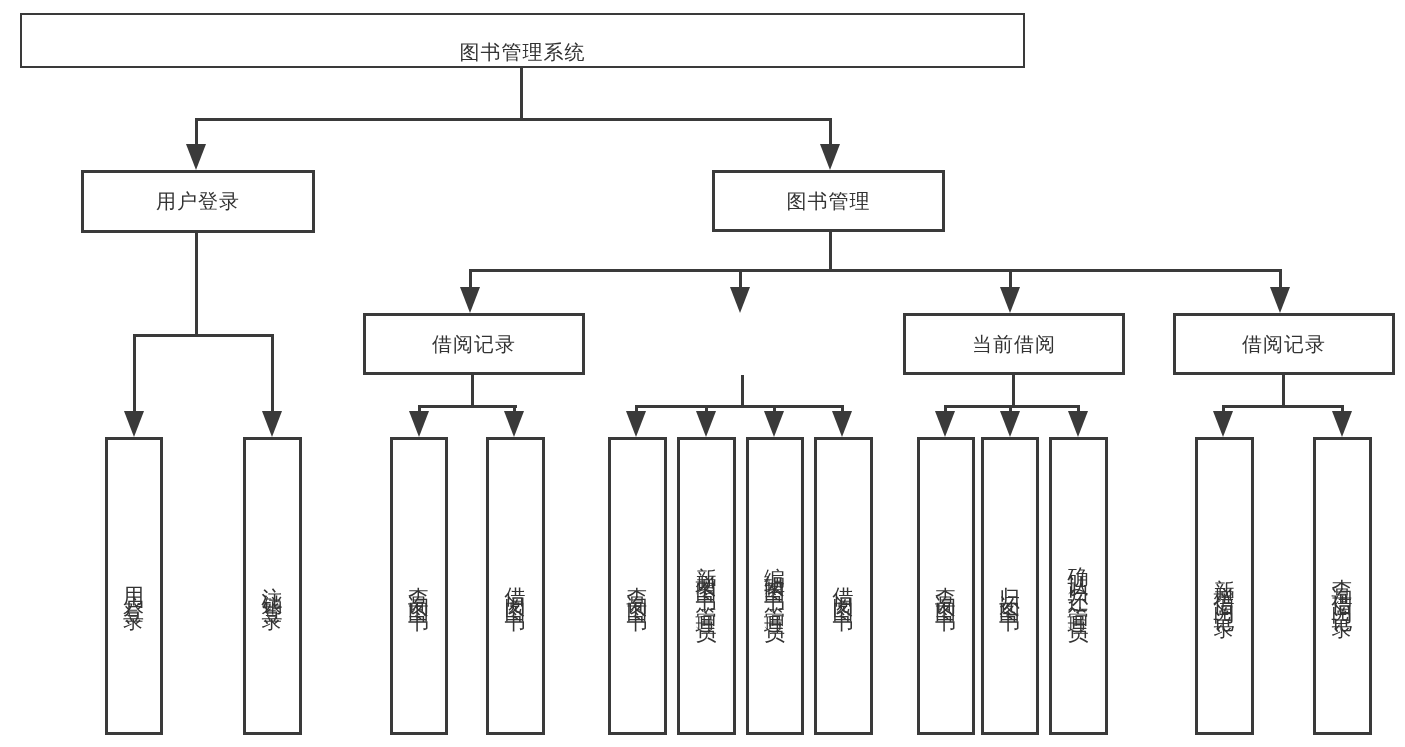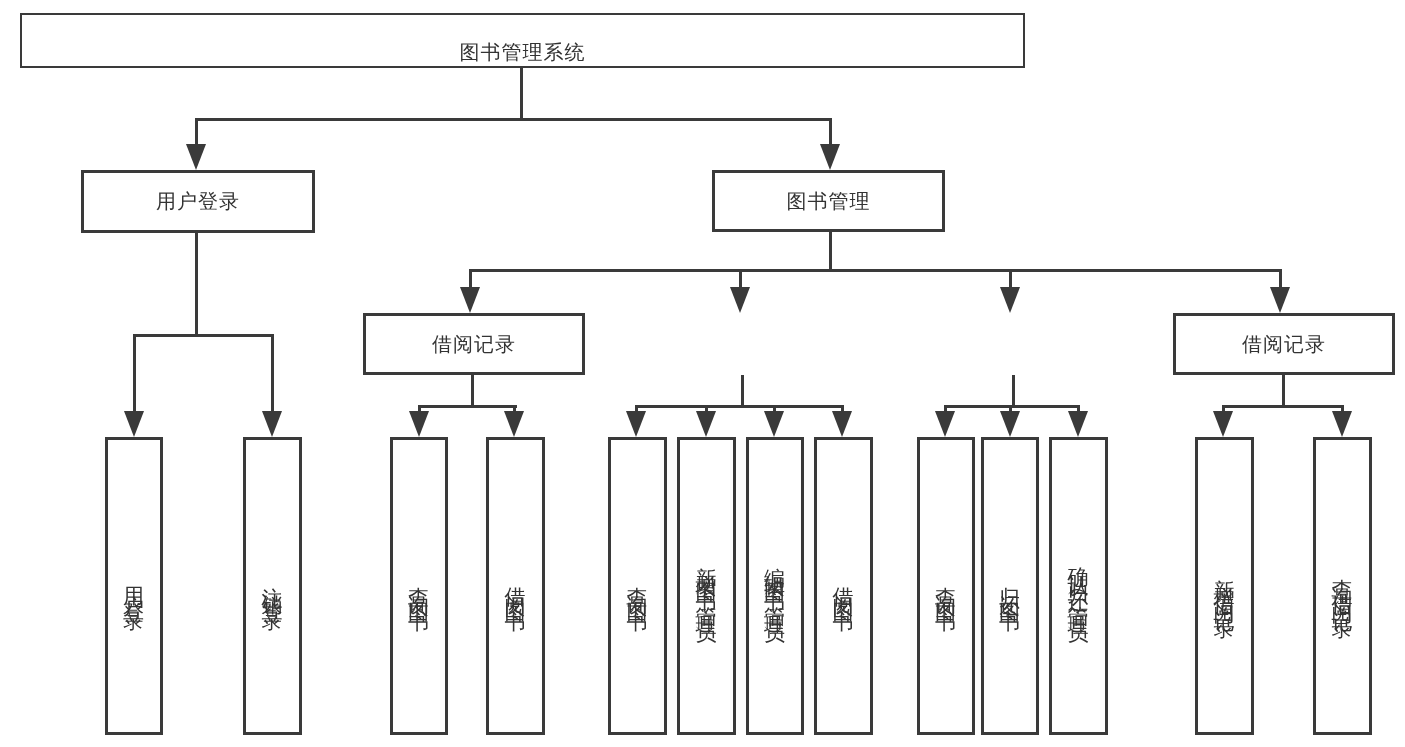--- a/index.html
+++ b/index.html
@@ -70,20 +70,23 @@
 
   <div class="box" style="left:712px; top:170px; width:233px; height:62px;">
     <span class="hlabel">图书管理</span>
   </div>
 
   <div class="box" style="left:363px; top:313px; width:222px; height:62px;">
     <span class="hlabel">借阅记录</span>
   </div>
 
 
+  <div class="box" style="left:903px; top:313px; width:222px; height:62px;">
+    <span class="hlabel">当前借阅</span>
+  </div>
 
   <div class="box" style="left:1173px; top:313px; width:222px; height:62px;">
     <span class="hlabel">借阅记录</span>
   </div>
 
   <div class="box" style="left:105px; top:437px; width:58px; height:298px;">
     <span class="vlabel">用户登录</span>
   </div>
 
   <div class="box" style="left:243px; top:437px; width:59px; height:298px;">

